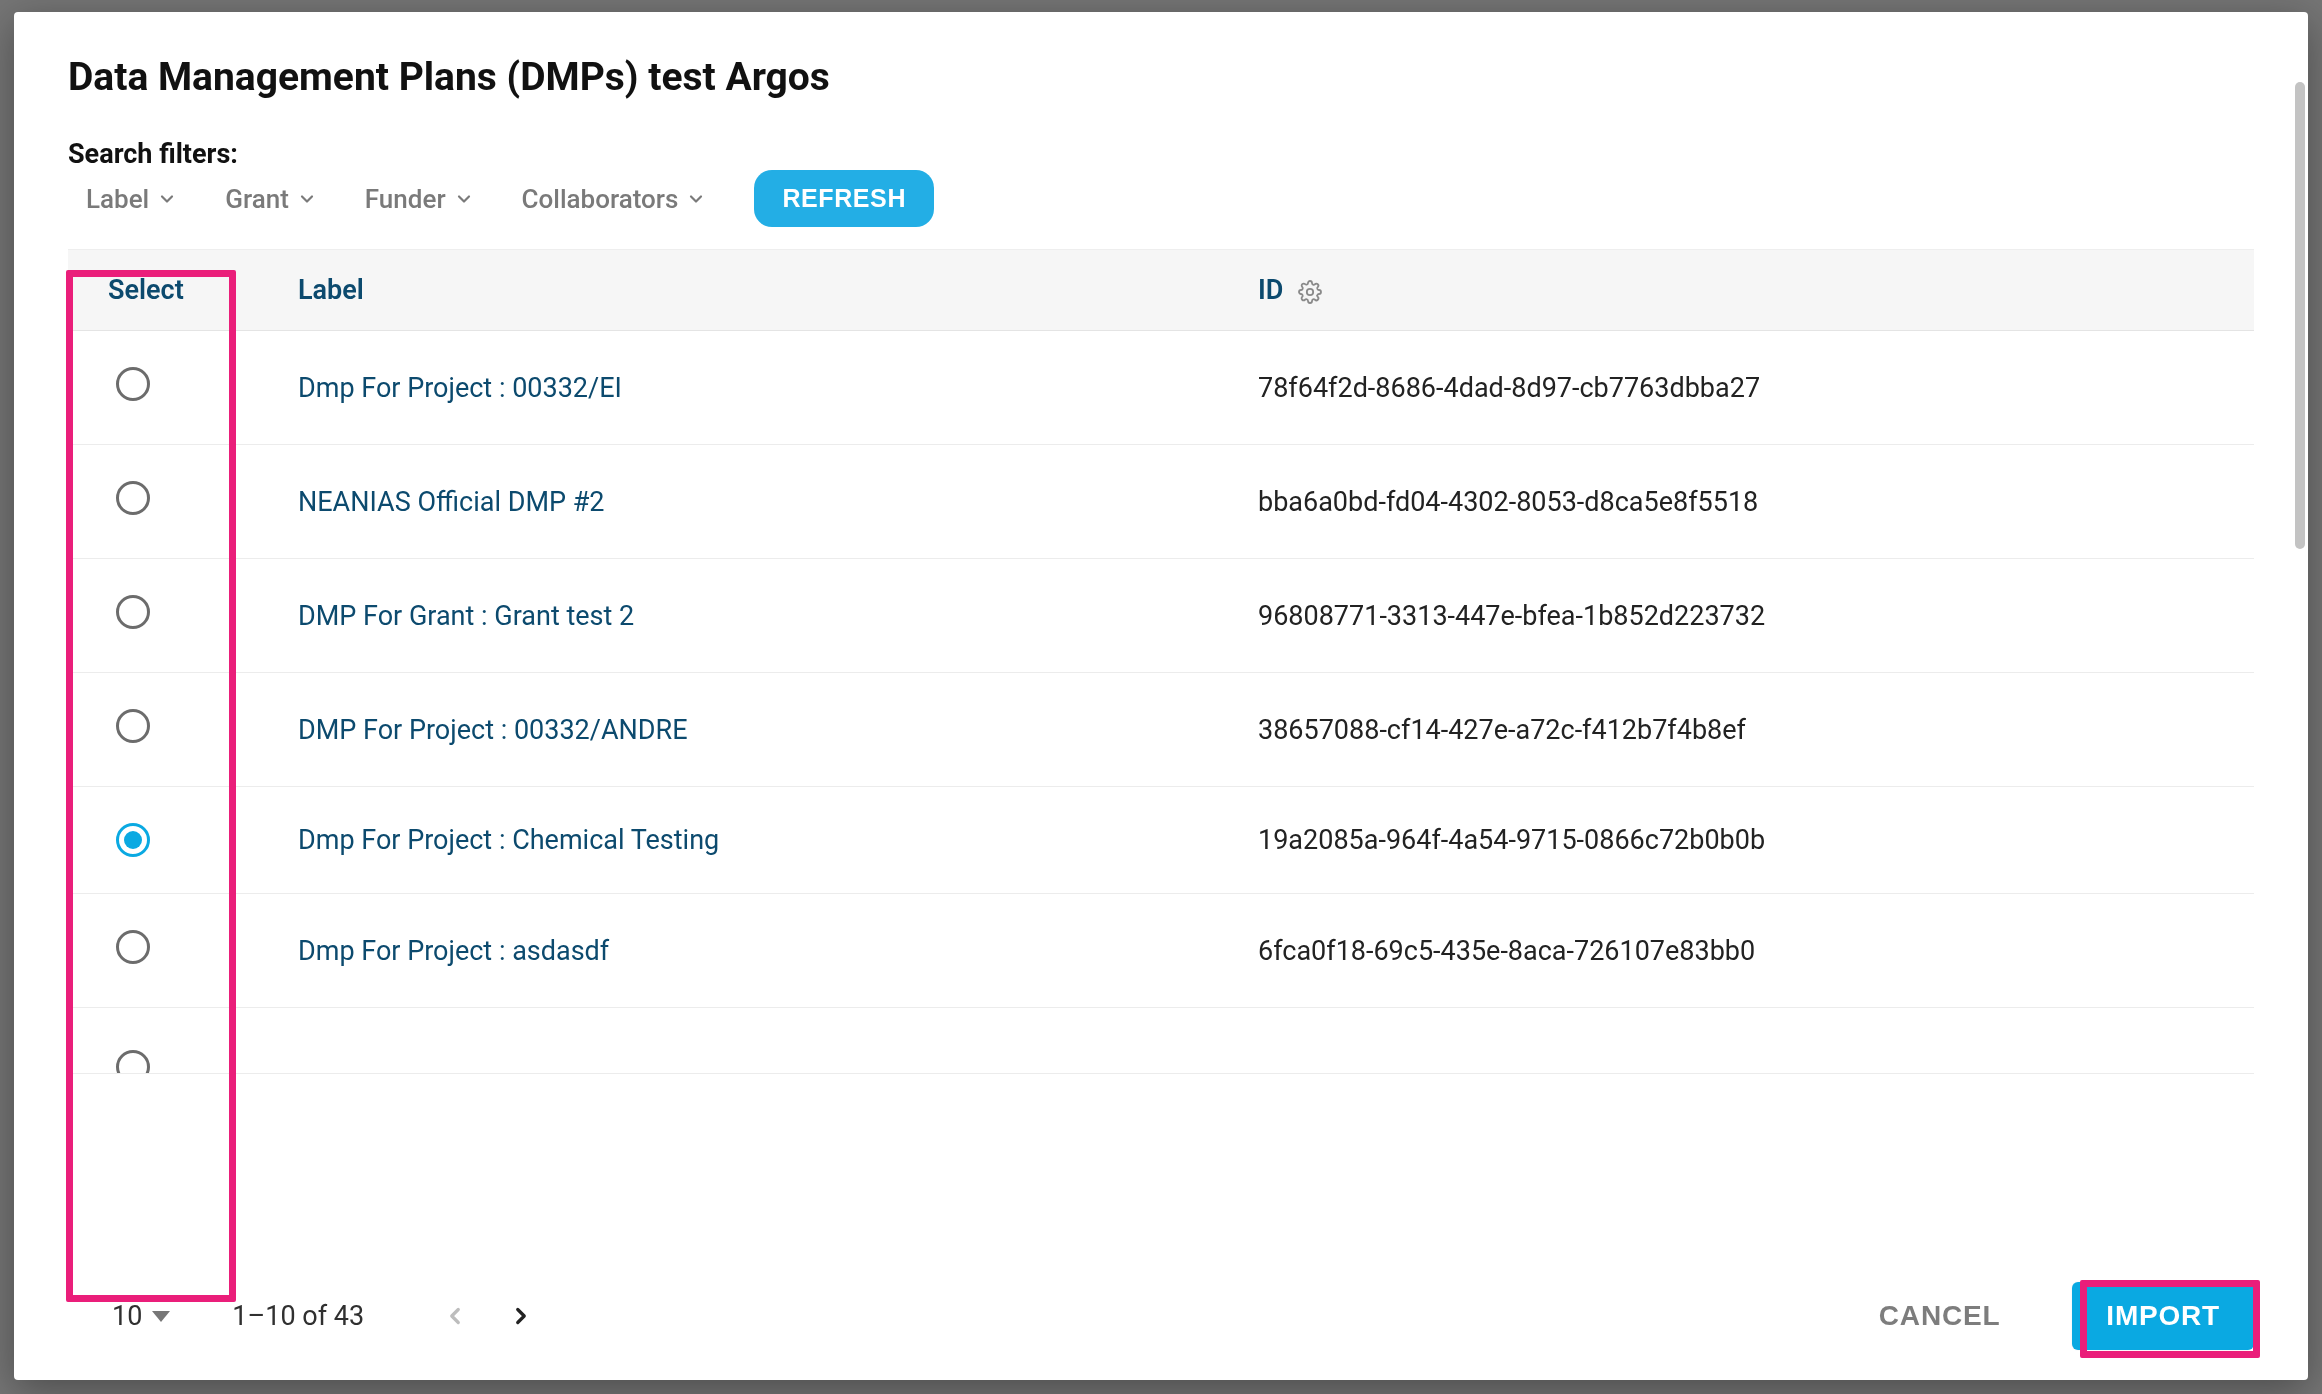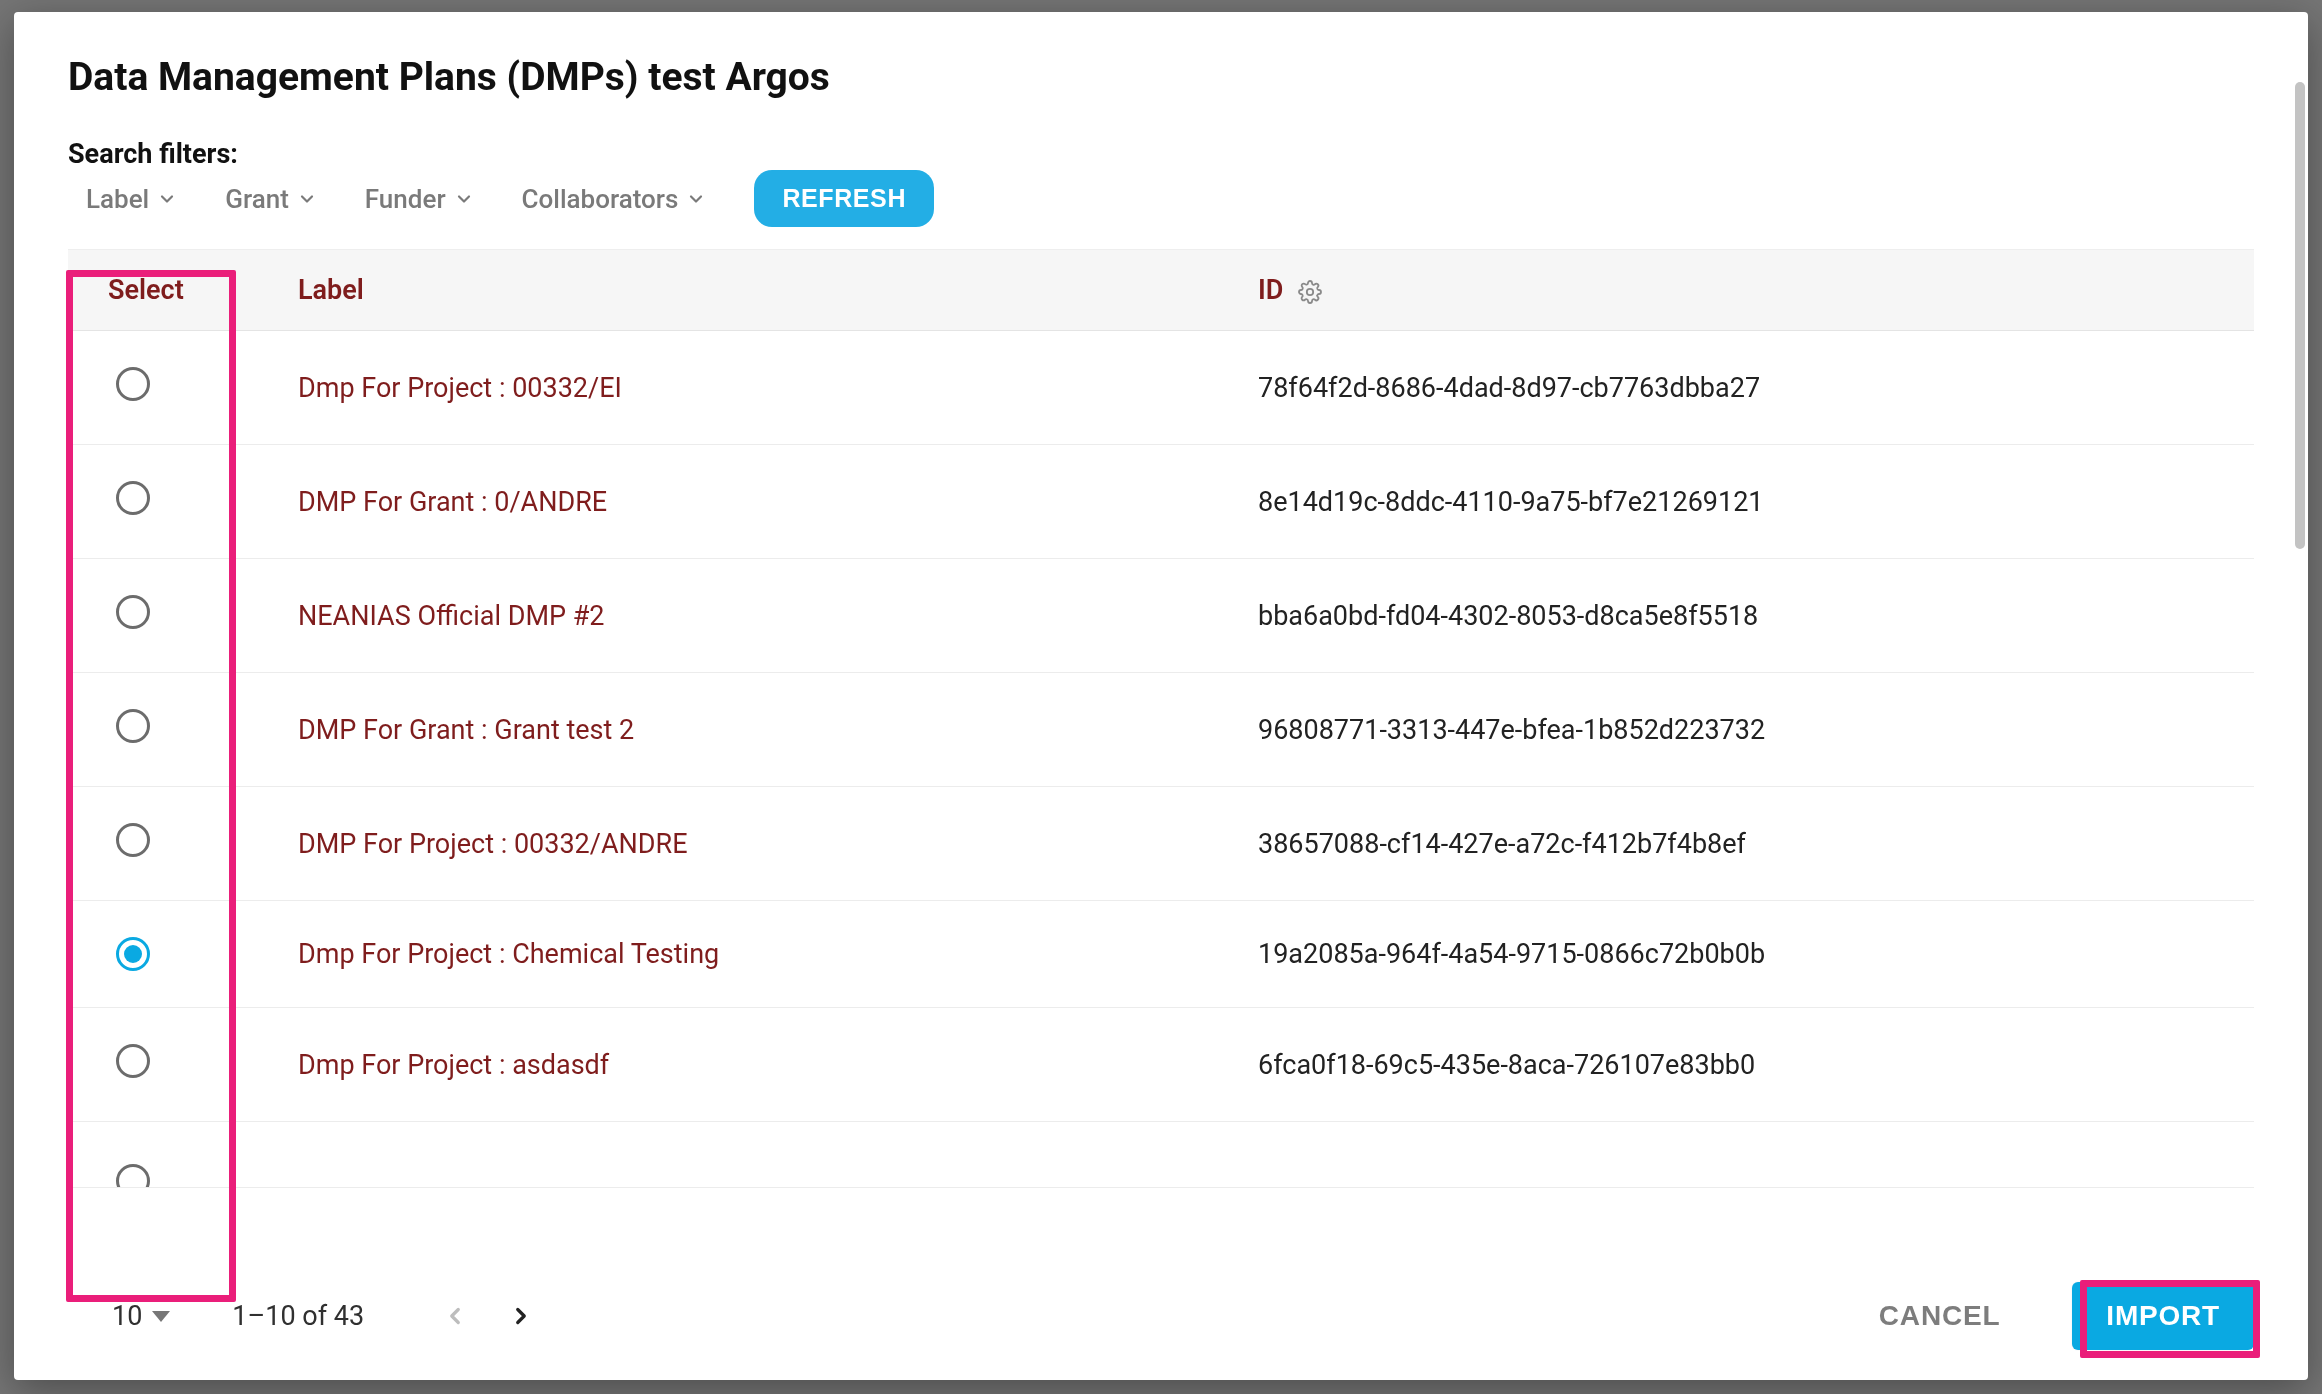--- a/index.html
+++ b/index.html
@@ -119,21 +119,21 @@
     border-collapse: collapse;
   }
   .thead {
     background: #f6f6f6;
     border-top: 1px solid #eee;
     border-bottom: 1px solid #e4e4e4;
   }
   .th, .td {
     text-align: left;
     font-size: 27px;
-    color: #7f1d1d;
+    color: #0c4a6e;
   }
   .th {
     font-weight: 600;
     padding: 24px 0;
   }
   .th.select { width: 230px; padding-left: 40px; }
   .th.label  { width: 960px; }
   .th.id     { }
   .td { padding: 36px 0; }
   .tbody .tr { border-bottom: 1px solid #ececec; }
@@ -333,25 +333,20 @@
       <div class="table-clip">
         <table class="table">
           <tbody class="tbody" id="tbody">
               <tr class="tr">
                 <td class="td select"><span class="radio"></span></td>
                 <td class="td label">Dmp For Project : 00332/EI</td>
                 <td class="td id">78f64f2d-8686-4dad-8d97-cb7763dbba27</td>
               </tr>
               <tr class="tr">
                 <td class="td select"><span class="radio"></span></td>
-                <td class="td label">DMP For Grant : 0/ANDRE</td>
-                <td class="td id">8e14d19c-8ddc-4110-9a75-bf7e21269121</td>
-              </tr>
-              <tr class="tr">
-                <td class="td select"><span class="radio"></span></td>
                 <td class="td label">NEANIAS Official DMP #2</td>
                 <td class="td id">bba6a0bd-fd04-4302-8053-d8ca5e8f5518</td>
               </tr>
               <tr class="tr">
                 <td class="td select"><span class="radio"></span></td>
                 <td class="td label">DMP For Grant : Grant test 2</td>
                 <td class="td id">96808771-3313-447e-bfea-1b852d223732</td>
               </tr>
               <tr class="tr">
                 <td class="td select"><span class="radio"></span></td>

